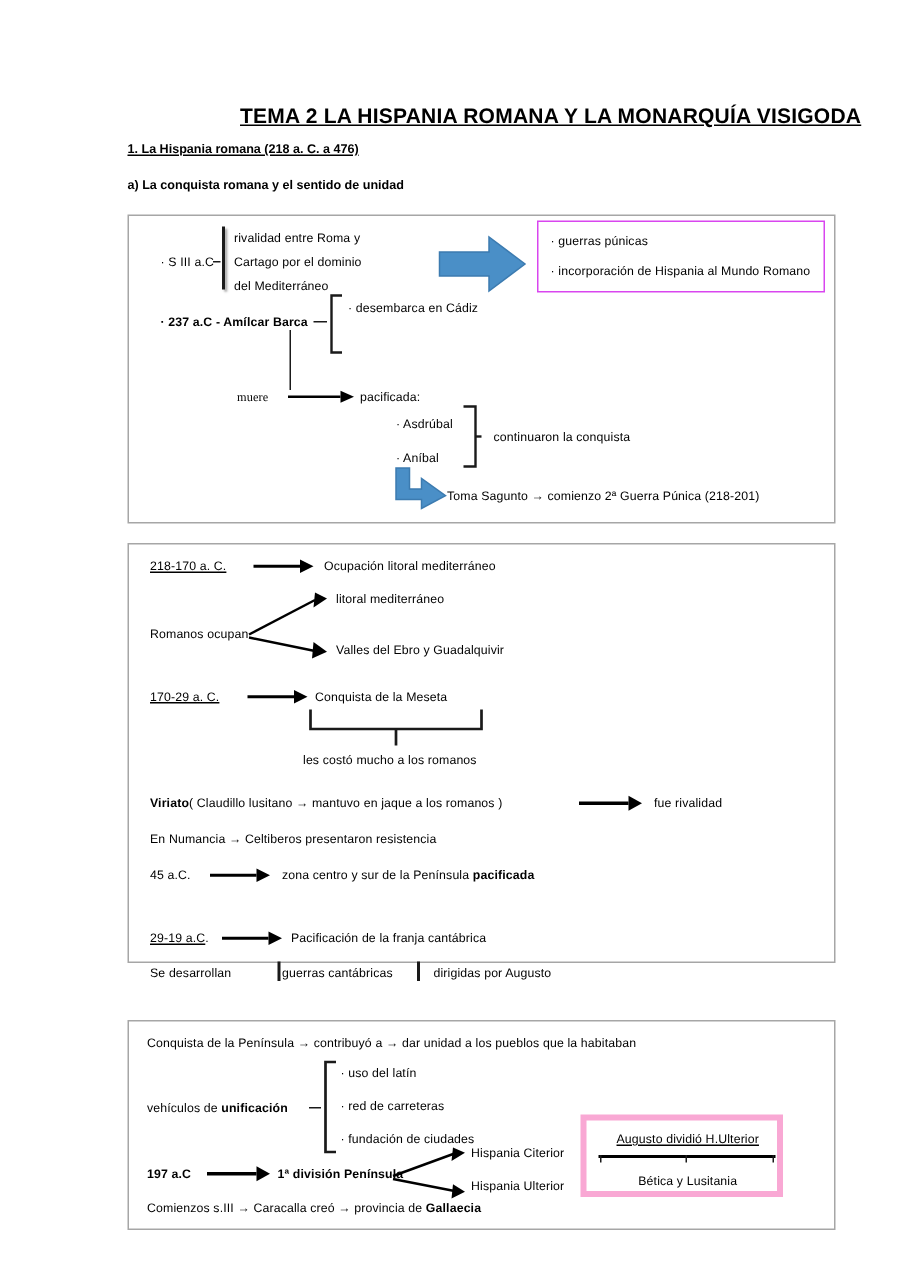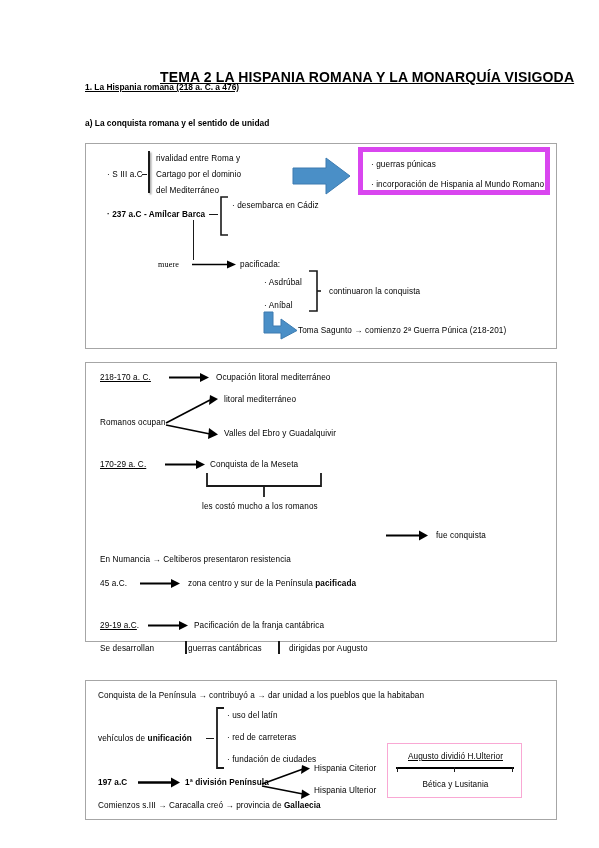--- a/index.html
+++ b/index.html
@@ -57,27 +57,27 @@
 
   
   .obox {
     position: absolute;
     border: 1px solid #a6a6a6;
     box-sizing: border-box;
     background: #ffffff;
   }
   .ibox {
     position: absolute;
-    border: 5px solid #d946ef;
+    border: 1px solid #d946ef;
     box-sizing: border-box;
     background: #ffffff;
   }
   .ibox-dark {
     position: absolute;
-    border: 1px solid #f9a8d4;
+    border: 4px solid #f9a8d4;
     box-sizing: border-box;
     background: #ffffff;
   }
 
   
   .vbar {            
     position: absolute;
     background: #1a1a1a;
     width: 2.4px;
     box-shadow: 1.5px 1.5px 1.5px rgba(0,0,0,.35);
@@ -99,21 +99,21 @@
   }
   svg { display: block; overflow: visible; }
 </style>
 </head>
 <body>
 
 <div id="page">
 
   <div class="title" style="left:160px; top:69px;">TEMA 2 LA HISPANIA ROMANA Y LA MONARQUÍA VISIGODA</div>
 
-  <div class="heading" style="left:85px; top:82px;text-align:right;">1. La Hispania romana (218 a. C. a 476)</div>
+  <div class="heading" style="left:85px; top:94px;text-align:right;">1. La Hispania romana (218 a. C. a 476)</div>
 
   <div class="subheading" style="left:85px; top:118px;">a) La conquista romana y el sentido de unidad</div>
 
   <div class="obox" style="left:85px; top:143px; width:472px; height:206px;">
 
     <div class="txt" style="left:21px; top:25px;">· S III a.C</div>
 
     <div class="hline" style="left:56px; top:30px; width:5px;"></div>
 
     <div class="vbar" style="left:62px; top:7px; height:42px;"></div>
@@ -207,27 +207,28 @@
     <div class="txt" style="left:124px; top:96px;">Conquista de la Meseta</div>
 
     <div class="abs" style="left:120px; top:109px;">
       <svg width="116" height="26" viewBox="0 0 116 26">
         <path d="M1,1 L1,14 L115,14 L115,1" fill="none" stroke="#1a1a1a" stroke-width="1.8"></path>
         <line x1="58" y1="14" x2="58" y2="25" stroke="#1a1a1a" stroke-width="1.8"></line>
       </svg>
     </div>
     <div class="txt" style="left:116px; top:138px;">les costó mucho a los romanos</div>
 
+    <div class="txt" style="left:14px; top:167px;"><span class="b">Viriato</span><span>( Claudillo lusitano → mantuvo en jaque a los romanos )</span></div>
     <div class="abs" style="left:300px; top:167px;">
       <svg width="42" height="11" viewBox="0 0 42 11">
         <line x1="0" y1="5.5" x2="33" y2="5.5" stroke="#000" stroke-width="2.2"></line>
         <polygon points="33,0.5 42,5.5 33,10.5" fill="#000"></polygon>
       </svg>
     </div>
-    <div class="txt" style="left:350px; top:167px;">fue conquista</div>
+    <div class="txt" style="left:350px; top:167px;">fue rivalidad</div>
 
     <div class="txt" style="left:14px; top:191px;">En Numancia → Celtiberos presentaron resistencia</div>
 
     <div class="txt" style="left:14px; top:215px;">45 a.C.</div>
     <div class="abs" style="left:54px; top:215px;">
       <svg width="40" height="11" viewBox="0 0 40 11">
         <line x1="0" y1="5.5" x2="31" y2="5.5" stroke="#000" stroke-width="2"></line>
         <polygon points="31,1 40,5.5 31,10" fill="#000"></polygon>
       </svg>
     </div>

